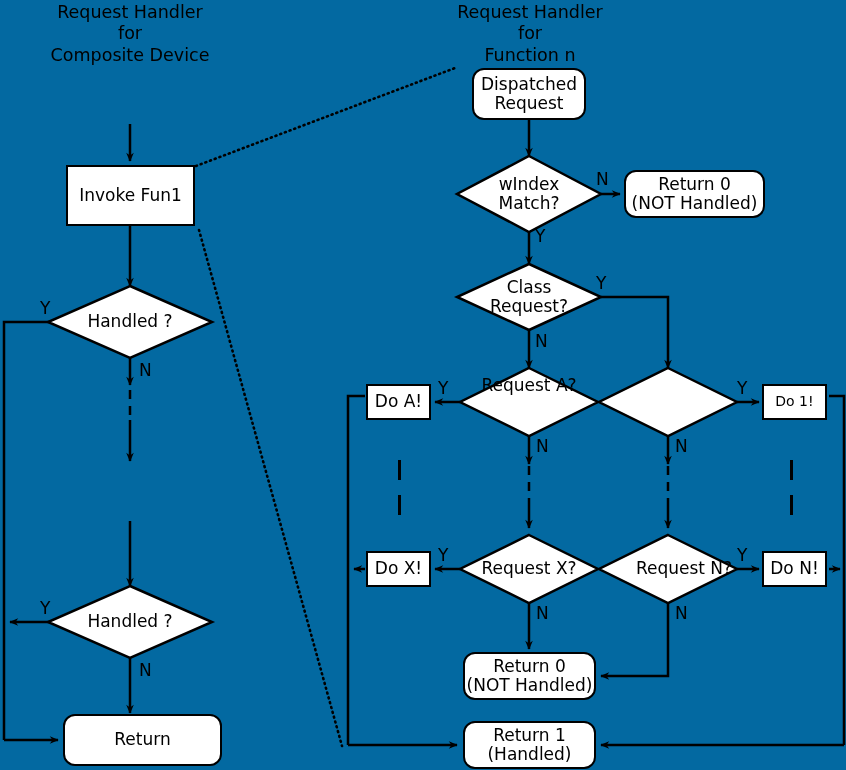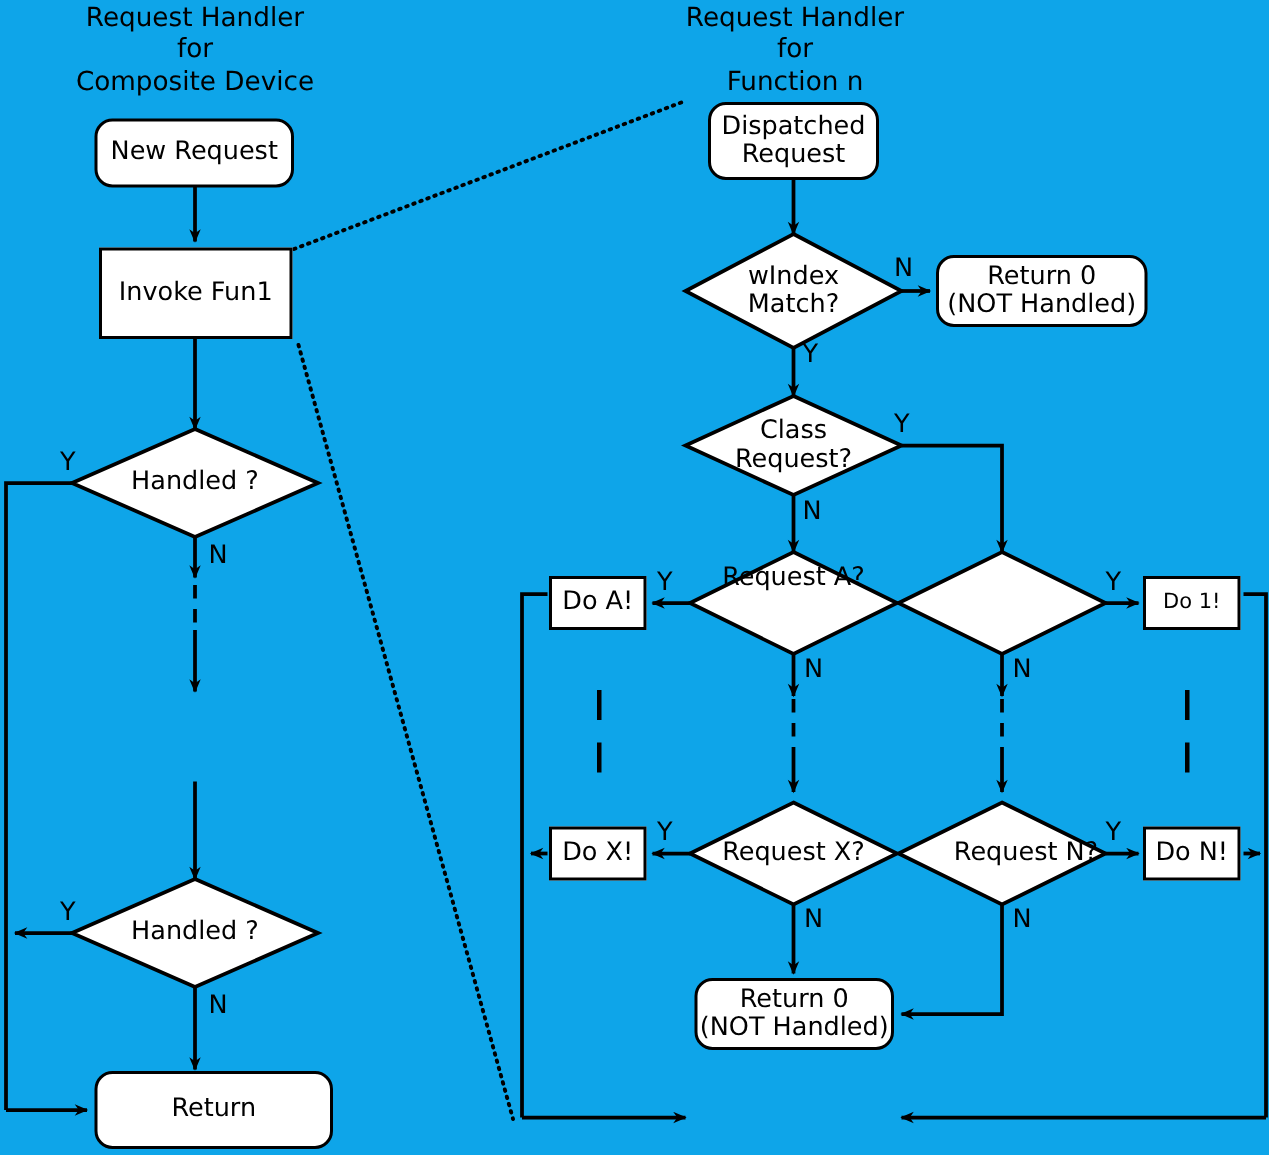--- a/index.html
+++ b/index.html
@@ -1,17 +1,17 @@
 <!DOCTYPE html>
 <html><head>
 <meta charset="utf-8">
 <style>
   html,body{margin:0;padding:0;background:#ffffff;}
   body{font-family:"DejaVu Sans","Liberation Sans",sans-serif;color:#000;}
-  #stage{position:relative;width:846px;height:770px;overflow:hidden;background:#0ea5e9;}
+  #stage{position:relative;width:846px;height:770px;overflow:hidden;background:#0369a1;}
   svg#wires{position:absolute;left:0;top:0;width:846px;height:770px;pointer-events:none;}
   .node{position:absolute;box-sizing:border-box;display:flex;align-items:center;justify-content:center;
         text-align:center;background:#fff;line-height:1.12;}
   .rect{border:2.5px solid #000;}
   .round{border:2.5px solid #000;border-radius:12px;}
   .title{position:absolute;text-align:center;font-size:17.5px;line-height:1.22;white-space:pre-line;}
   .lbl{position:absolute;font-size:17px;line-height:1;}
   .diamond-text{position:absolute;display:flex;align-items:center;justify-content:center;
         text-align:center;font-size:17px;line-height:1.12;white-space:pre-line;}
   .vtick{position:absolute;background:#000;width:2.5px;}
@@ -110,21 +110,20 @@
     </g>
   </svg>
 
   <div class="title" style="left:30px;top:2px;width:200px;">Request Handler
 for
 Composite Device</div>
   <div class="title" style="left:430px;top:2px;width:200px;">Request Handler
 for
 Function n</div>
 
-  <div class="node round" style="left:63px;top:79px;width:133px;height:46px;font-size:17px;">New Request</div>
 
   <div class="node rect" style="left:66px;top:165px;width:129px;height:61px;font-size:17px;">Invoke Fun1</div>
 
   <div class="diamond-text" style="left:68px;top:308px;width:124px;height:28px;">Handled ?</div>
 
 
   <div class="diamond-text" style="left:68px;top:608px;width:124px;height:28px;">Handled ?</div>
 
   <div class="node round" style="left:63px;top:714px;width:159px;height:52px;font-size:17px;">Return</div>
 
@@ -156,20 +155,22 @@
 
   <div class="diamond-text" style="left:628px;top:555px;width:112px;height:28px;">Request N?</div>
 
   <div class="node rect" style="left:366px;top:551px;width:65px;height:36px;font-size:17px;">Do X!</div>
 
   <div class="node rect" style="left:762px;top:551px;width:65px;height:36px;font-size:17px;">Do N!</div>
 
   <div class="node round" style="left:463px;top:652px;width:133px;height:48px;font-size:17px;white-space:pre-line;">Return 0
 (NOT Handled)</div>
 
+  <div class="node round" style="left:463px;top:721px;width:133px;height:48px;font-size:17px;white-space:pre-line;">Return 1
+(Handled)</div>
 
   <div class="lbl" style="left:596px;top:171px;">N</div>
   <div class="lbl" style="left:535px;top:228px;">Y</div>
   <div class="lbl" style="left:596px;top:275px;">Y</div>
   <div class="lbl" style="left:535px;top:333px;">N</div>
 
   <div class="lbl" style="left:438px;top:380px;">Y</div>
   <div class="lbl" style="left:536px;top:438px;">N</div>
   <div class="lbl" style="left:737px;top:380px;">Y</div>
   <div class="lbl" style="left:675px;top:438px;">N</div>

